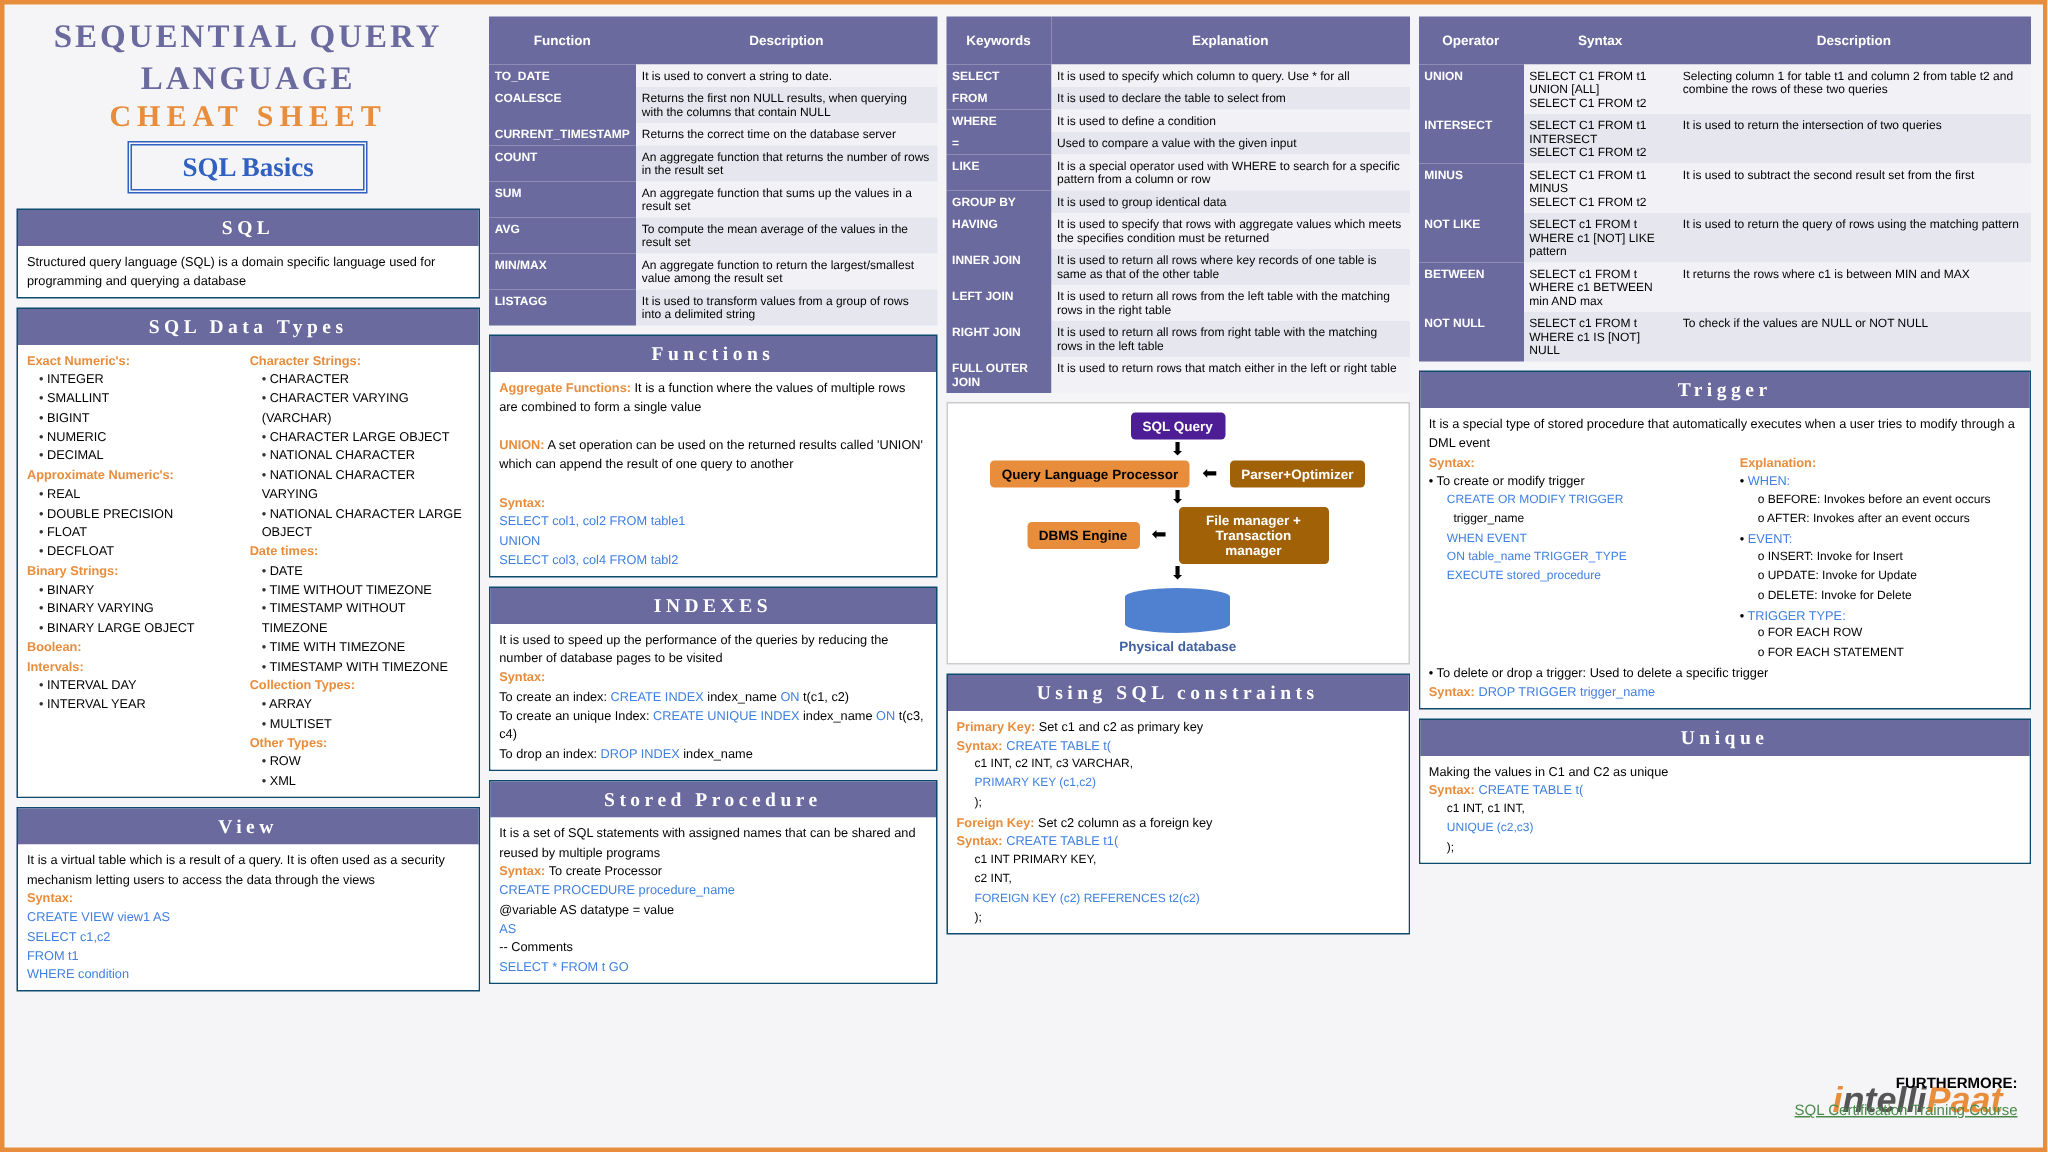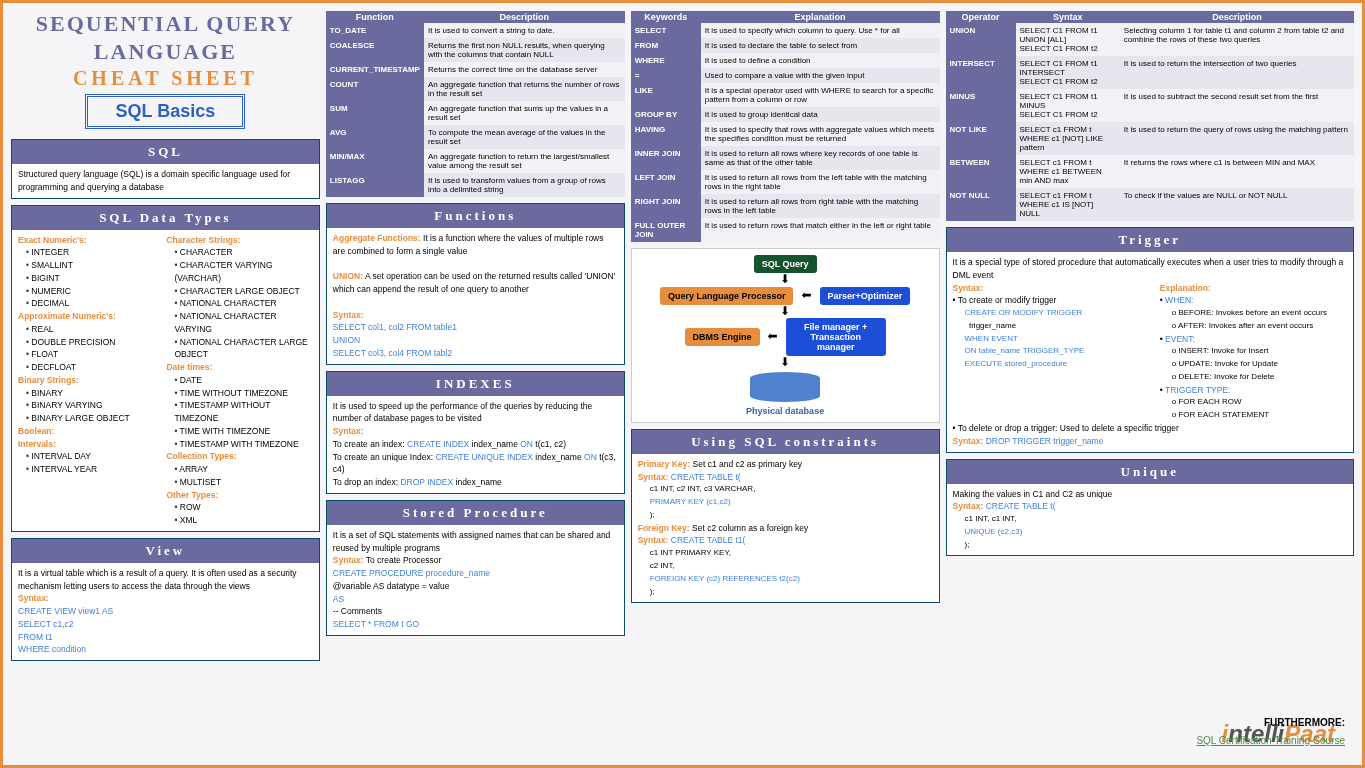--- a/index.html
+++ b/index.html
@@ -3,41 +3,41 @@
 <meta charset="utf-8">
 <style>
 *{box-sizing:border-box;margin:0;padding:0}
 body{font-family:Arial,Helvetica,sans-serif;font-size:9px;background:#fff;width:1365px;height:768px;overflow:hidden;position:relative}
 .page{border:3px solid #e88d3c;width:1365px;height:768px;padding:8px;background:#f5f5f7}
 .cols{display:flex;gap:6px;height:100%}
 .col{display:flex;flex-direction:column;gap:6px}
 .c1{width:310px}.c2{width:300px}.c3{width:310px}.c4{width:410px}
 h1.title{font-family:Georgia,serif;text-align:center;color:#6a6a9f;font-size:22px;font-weight:bold;letter-spacing:2px;margin-bottom:2px}
 h1.cheat{font-family:Georgia,serif;text-align:center;color:#e88d3c;font-size:20px;font-weight:bold;letter-spacing:4px;margin-bottom:4px}
-.basics{border:3px double #3060c0;color:#3060c0;font-size:18px;font-weight:bold;text-align:center;padding:4px 16px;margin:4px auto;width:160px;font-family:Liberation Sans, sans-serif}
+.basics{border:3px double #3060c0;color:#3060c0;font-size:18px;font-weight:bold;text-align:center;padding:4px 16px;margin:4px auto;width:160px;font-family:Liberation Serif, serif}
 .sec{border:1px solid #0c4a6e}
 .sec-h{background:#6a6a9f;color:#fff;text-align:center;font-size:13px;font-weight:bold;letter-spacing:3px;padding:4px;font-family:Georgia,serif}
 .sec-b{background:#fff;padding:4px 6px;font-size:8.5px;line-height:1.5}
 .sec-b b{font-weight:bold}
 .orange{color:#e88d3c}
 .blue{color:#4080e0}
 table{border-collapse:collapse;width:100%;font-size:8px}
-th{background:#6a6a9f;color:#fff;padding:1px;font-weight:bold;text-align:center;font-size:9px}
+th{background:#6a6a9f;color:#fff;padding:11px;font-weight:bold;text-align:center;font-size:9px}
 td{padding:3px 4px;vertical-align:top}
 td.k{background:#6a6a9f;color:#fff;font-weight:bold;width:70px}
 .t1 tr:nth-child(even) td:not(.k){background:#e6e6ef}
 .t1 tr:nth-child(odd) td:not(.k){background:#f2f2f6}
 ul{list-style:none;padding-left:8px}
 ul li:before{content:"• ";color:#333}
 .two-col{display:flex;gap:2px}
 .two-col>div{flex:1}
 .diag{background:#fff;border:1px solid #ccc;padding:6px;text-align:center;font-size:9px}
 .db{display:flex;flex-direction:column;align-items:center;gap:2px}
 .box{padding:4px 8px;border-radius:3px;font-weight:bold;font-size:9px;color:#fff}
-.bx-blue{background:#14532d}.bx-or{background:#e88d3c;color:#000}.bx-gr{background:#1d4ed8}
+.bx-blue{background:#4c1d95}.bx-or{background:#e88d3c;color:#000}.bx-gr{background:#a16207}
 .arrow{font-size:12px;color:#000;line-height:0.8}
 .drow{display:flex;align-items:center;justify-content:center;gap:8px}
 .cyl{width:70px;height:30px;background:#5080d0;border-radius:50%/20%;margin:2px auto}
 .logo{position:absolute;bottom:20px;right:30px;font-size:24px;font-weight:bold;font-style:italic}
 .logo .i1{color:#e88d3c}.logo .i2{color:#555}
 .further{position:absolute;bottom:40px;right:20px;font-size:10px;font-weight:bold}
 .link{position:absolute;bottom:22px;right:20px;font-size:10px;color:#4a8a4a;text-decoration:underline}
 .tri-cols{display:flex;gap:20px}
 .tri-cols>div{flex:1}
 .code{font-size:8px;line-height:1.6;padding-left:12px}

